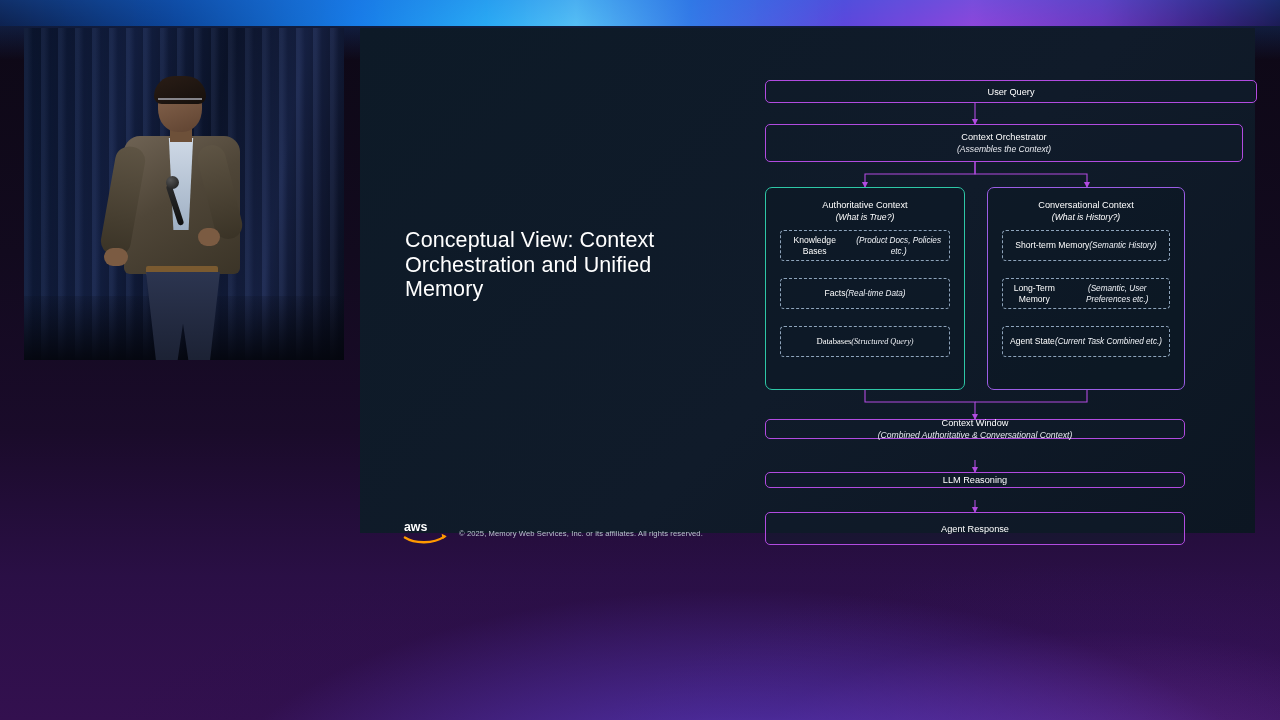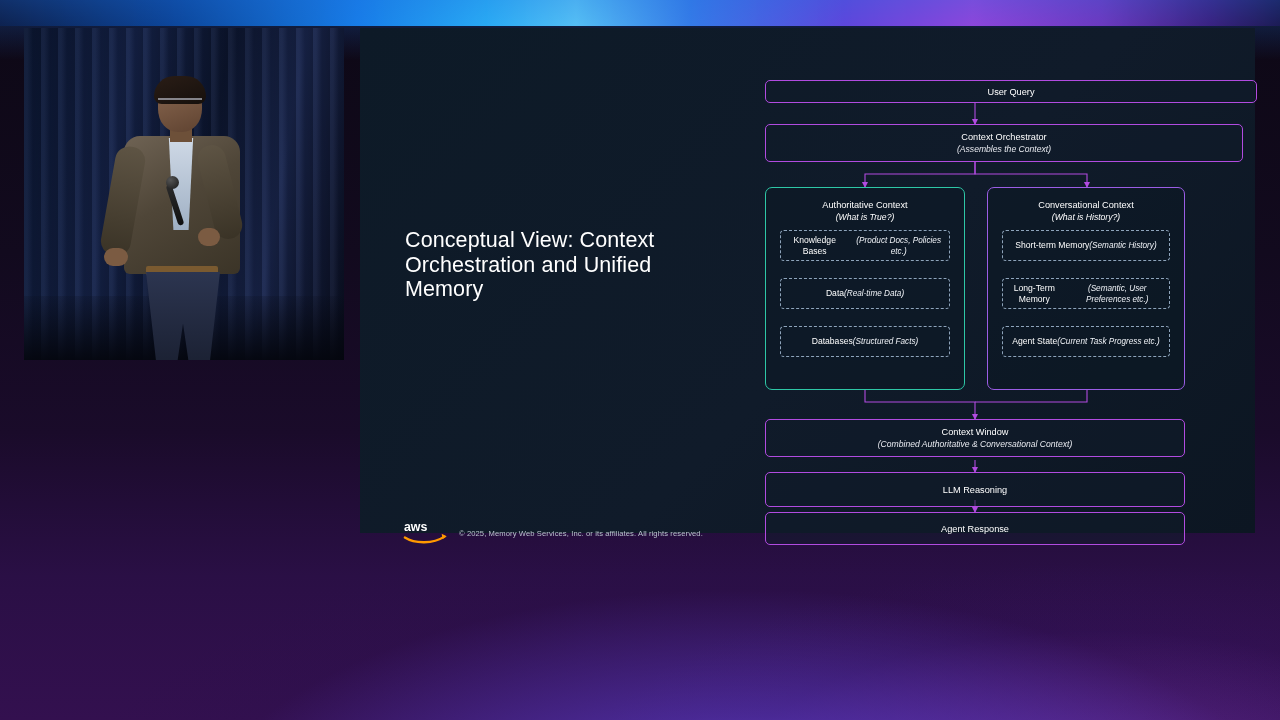--- a/index.html
+++ b/index.html
@@ -215,54 +215,54 @@
     <div class="group auth" style="left:0px; top:139px; width:200px; height:203px;">
       <div class="group-title">
         <span>Authoritative Context</span>
         <span class="sub">(What is True?)</span>
       </div>
       <div class="subnode" style="top:42px; height:31px;">
         <div>Knowledge Bases</div>
         <div class="sub">(Product Docs, Policies etc.)</div>
       </div>
       <div class="subnode" style="top:90px; height:31px;">
-        <div>Data</div>
+        <div>Facts</div>
         <div class="sub">(Real-time Data)</div>
       </div>
-      <div class="subnode" style="top:138px; height:31px;">
+      <div class="subnode" style="top:138px; height:31px;font-family:Liberation Serif, serif;">
         <div>Databases</div>
-        <div class="sub">(Structured Facts)</div>
+        <div class="sub">(Structured Query)</div>
       </div>
     </div>
 
     <div class="group conv" style="left:222px; top:139px; width:198px; height:203px;">
       <div class="group-title">
         <span>Conversational Context</span>
         <span class="sub">(What is History?)</span>
       </div>
       <div class="subnode" style="top:42px; height:31px;">
         <div>Short-term Memory</div>
         <div class="sub">(Semantic History)</div>
       </div>
       <div class="subnode" style="top:90px; height:31px;">
         <div>Long-Term Memory</div>
         <div class="sub">(Semantic, User Preferences etc.)</div>
       </div>
       <div class="subnode" style="top:138px; height:31px;">
         <div>Agent State</div>
-        <div class="sub">(Current Task Progress etc.)</div>
-      </div>
-    </div>
-
-    <div class="node" style="left:0px; top:371px; width:420px; height:38px;">
+        <div class="sub">(Current Task Combined etc.)</div>
+      </div>
+    </div>
+
+    <div class="node" style="left:0px; top:371px; width:420px; height:20px;">
       <div>Context Window</div>
       <div class="sub">(Combined Authoritative &amp; Conversational Context)</div>
     </div>
 
-    <div class="node" style="left:0px; top:424px; width:420px; height:35px;">
+    <div class="node" style="left:0px; top:424px; width:420px; height:16px;">
       <div>LLM Reasoning</div>
     </div>
 
     <div class="node" style="left:0px; top:464px; width:420px; height:33px;">
       <div>Agent Response</div>
     </div>
 
   </div>
 </div>
 

